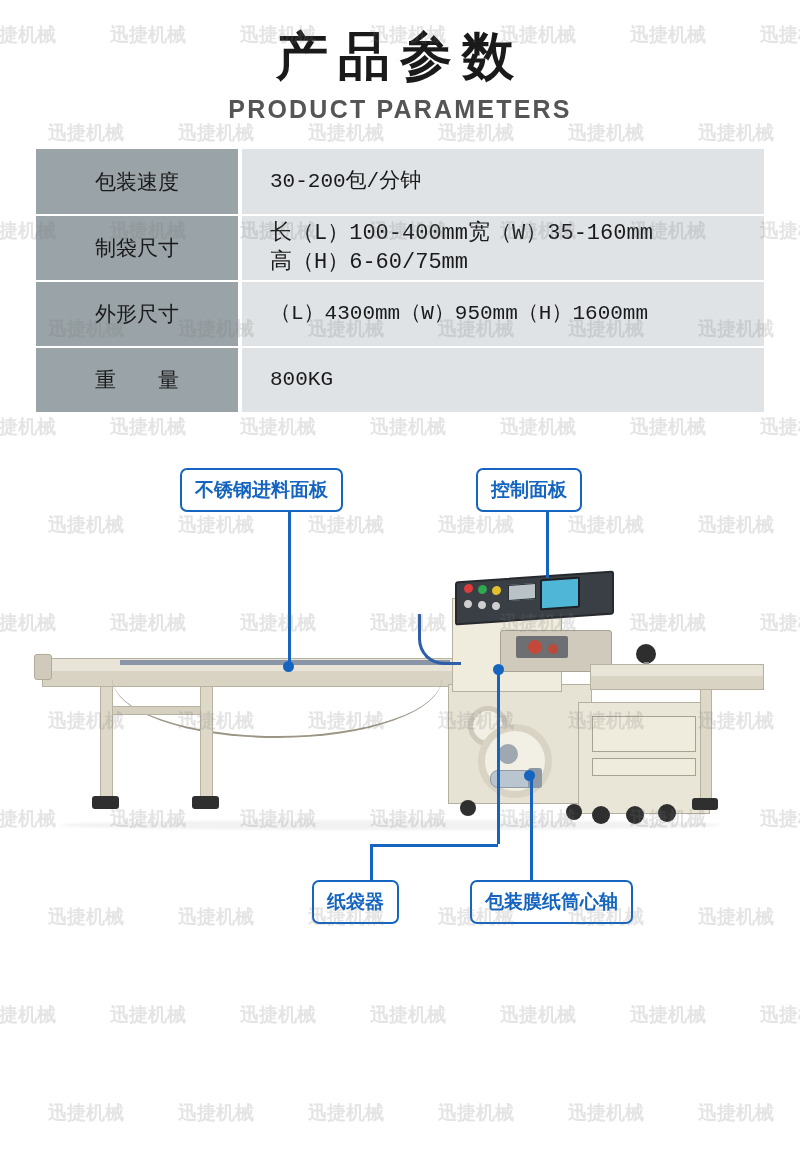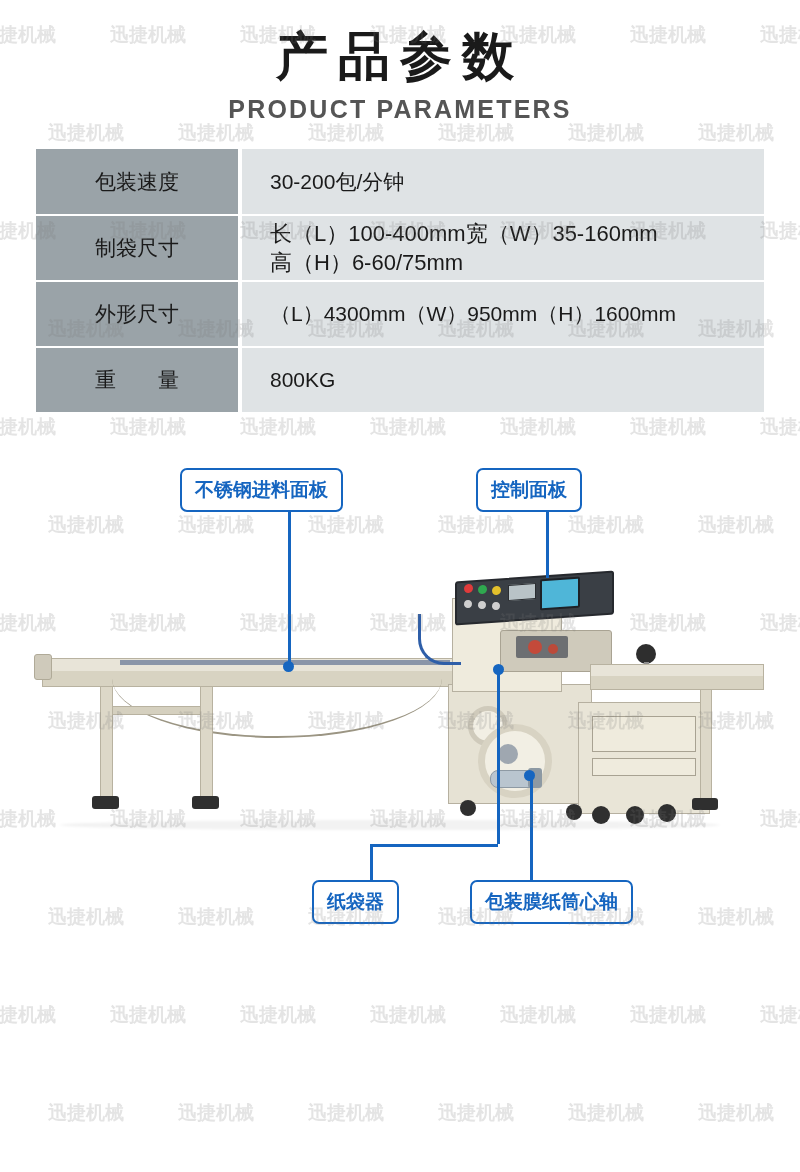--- a/index.html
+++ b/index.html
@@ -80,21 +80,21 @@
     font-size: 21px;
     text-align: center;
     border-right: 4px solid #ffffff;
     font-family: "Liberation Sans", sans-serif;
   }
   .cell-value {
     background: #dfe3e5;
     color: #1a1a1a;
     font-size: 21px;
     padding-left: 28px;
-    font-family: Liberation Sans, sans-serif;
+    font-family: Liberation Mono, monospace;
     line-height: 1.35;
   }
   .cell-value .small {
     font-size: 22px;
   }
   .row-tall { height: 78px; }
 
   
   .diagram {
     position: relative;

